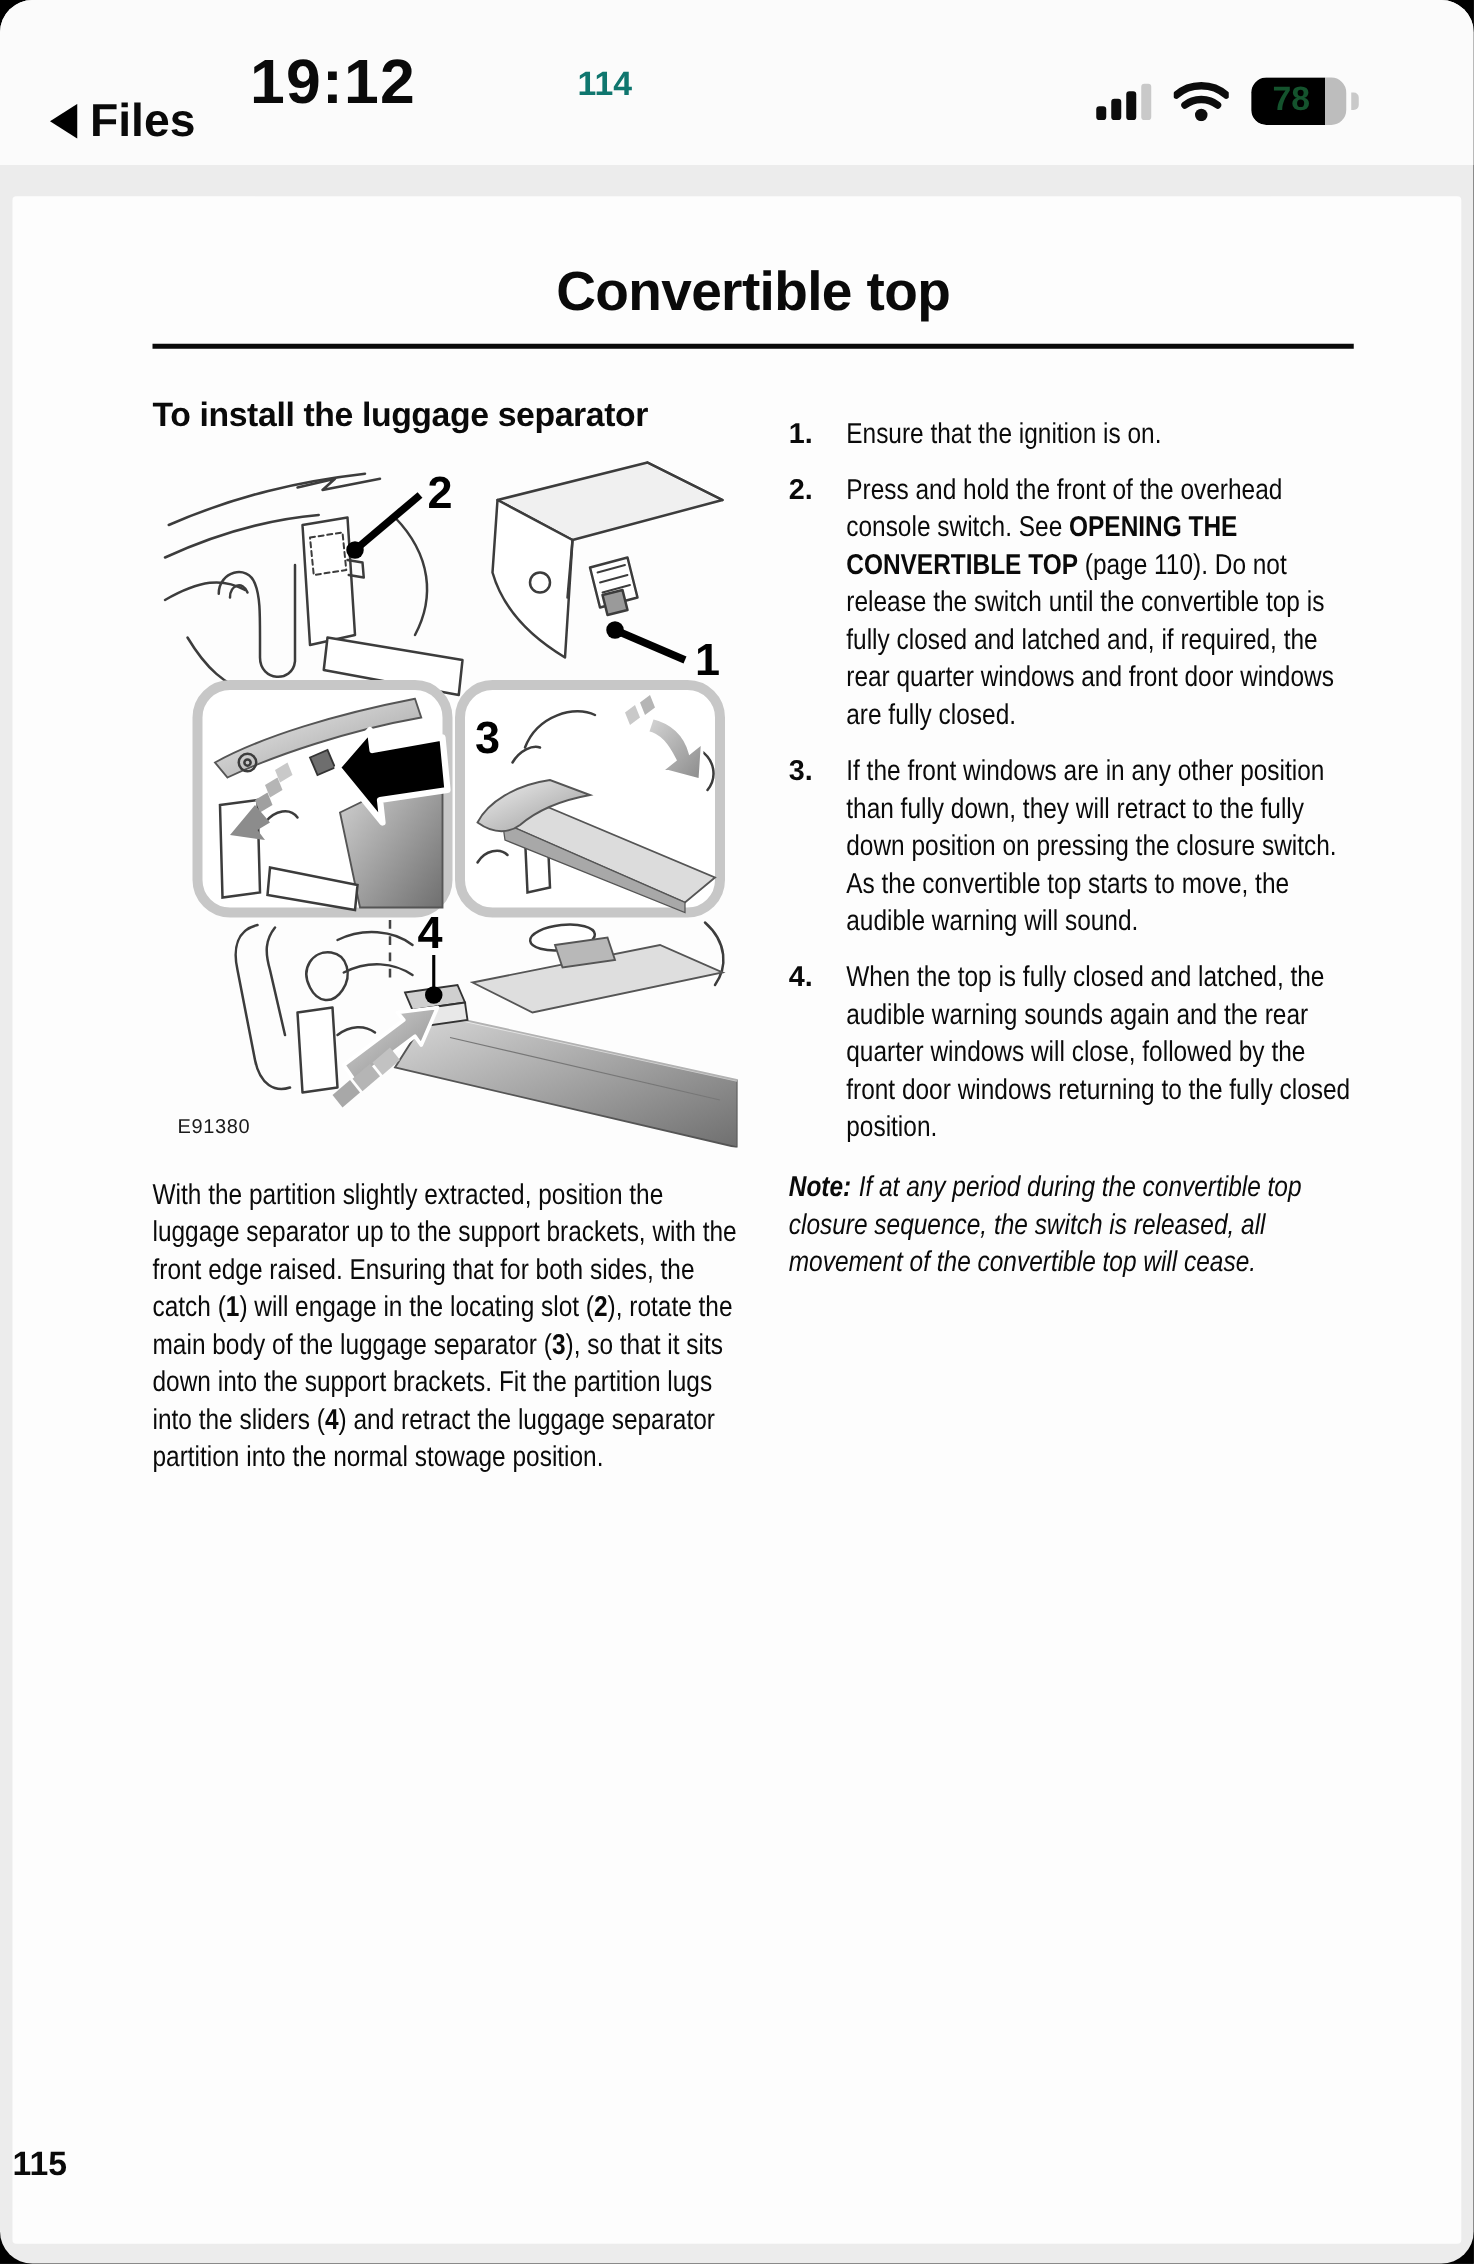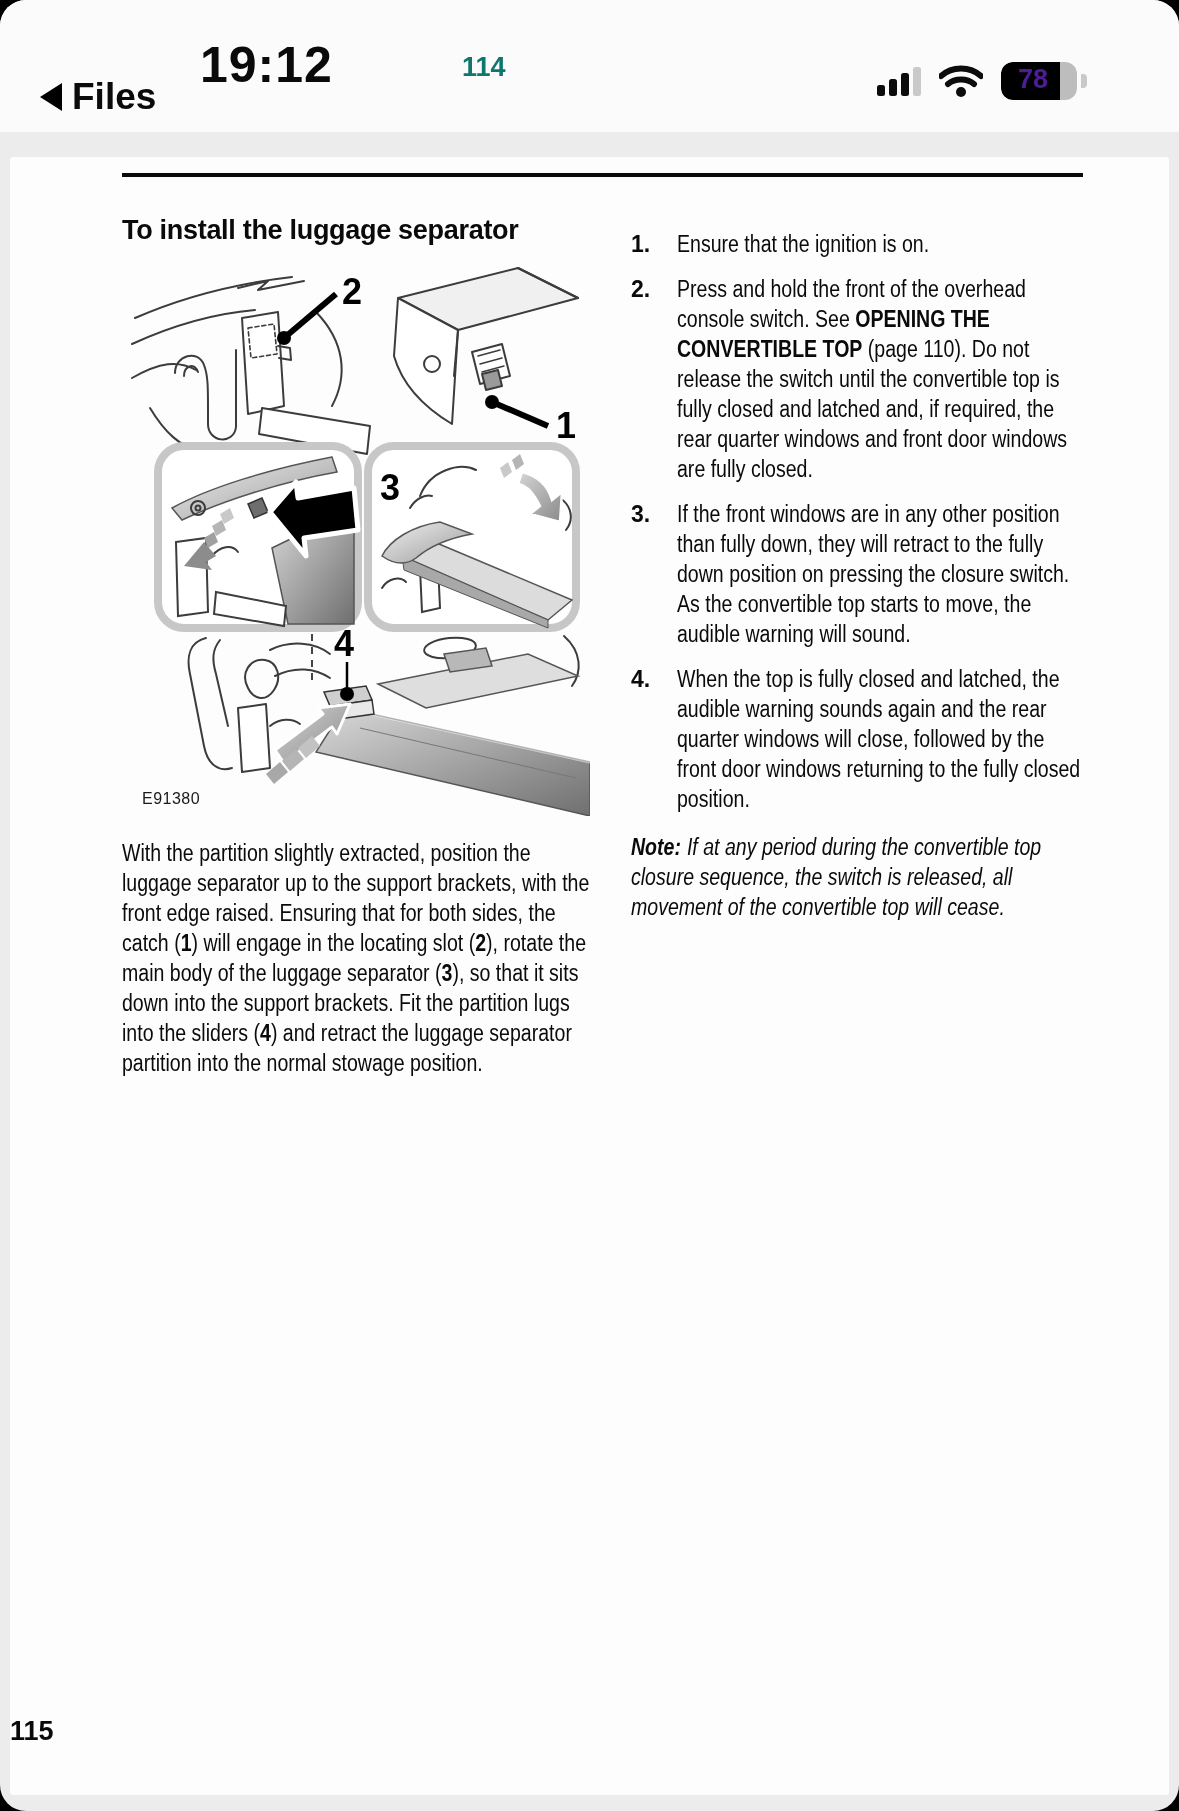--- a/index.html
+++ b/index.html
@@ -13,21 +13,21 @@
   .back{position:absolute;left:40px;top:76px;display:flex;align-items:center;gap:10px;cursor:pointer;}
   .back .lbl{font-size:37px;font-weight:700;}
   .pageind{position:absolute;left:462px;top:52px;font-size:27px;font-weight:700;color:#0f766e;}
   .sticons{position:absolute;right:92px;top:62px;display:flex;align-items:center;gap:18px;}
   .cell{display:flex;align-items:flex-end;gap:4px;height:30px;}
   .cell i{display:block;width:8px;border-radius:2.5px;background:#0c0c0c;}
   .cell i.b1{height:11px}.cell i.b2{height:17px}.cell i.b3{height:23px}
   .cell i.b4{height:29px;background:#c9c9c9;}
   .batt{position:relative;width:76px;height:38px;border-radius:12px;background:#bdbdbd;overflow:hidden;}
   .batt .fill{position:absolute;left:0;top:0;bottom:0;background:#000;border-radius:12px 0 0 12px;}
-  .batt .pct{position:absolute;left:6px;top:2px;width:52px;text-align:center;color:#4c1d95;
+  .batt .pct{position:absolute;left:6px;top:2px;width:52px;text-align:center;color:#14532d;
              font-size:27px;font-weight:700;}
   .nub{width:6px;height:14px;background:#c9c9c9;border-radius:0 4px 4px 0;margin-left:-14px;}
 
   
   .page{position:absolute;left:10px;top:157px;width:1159px;height:1638px;background:#fdfdfd;
         border-radius:3px;padding:0 86px 0 112px;box-sizing:border-box;}
   h1{margin:52px 0 0 0;text-align:center;font-size:44px;font-weight:700;letter-spacing:-0.5px;}
   .rule{height:4px;background:#0a0a0a;margin-top:16px;}
   .cols{display:flex;justify-content:space-between;margin-top:38px;gap:13px;}
   .colL{width:470px;}
@@ -79,20 +79,21 @@
       </svg>
       <span class="batt">
         <span class="fill" style="width: 78%;"></span>
         <span class="pct">78</span>
       </span>
       <span class="nub"></span>
     </div>
   </div>
 
   <div class="page">
+    <h1>Convertible top</h1>
     <div class="rule"></div>
 
     <div class="cols">
 
       <div class="colL">
         <h2>To install the luggage separator</h2>
 
         <svg class="figure" width="470" height="560" viewBox="0 0 470 560">
           <defs>
             <linearGradient id="g1" x1="0" y1="0" x2="1" y2="1">

